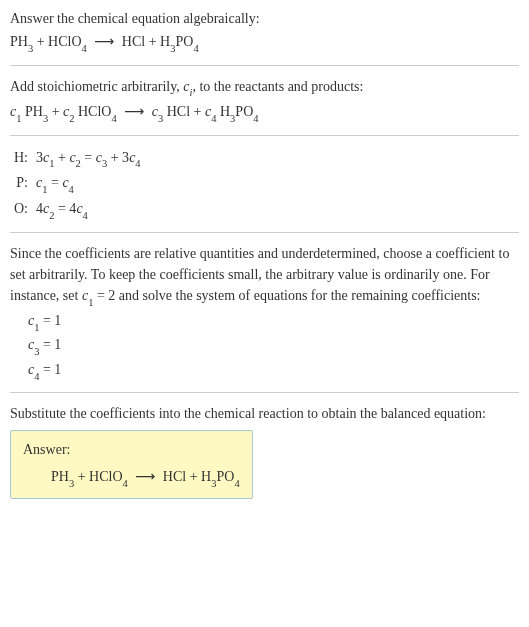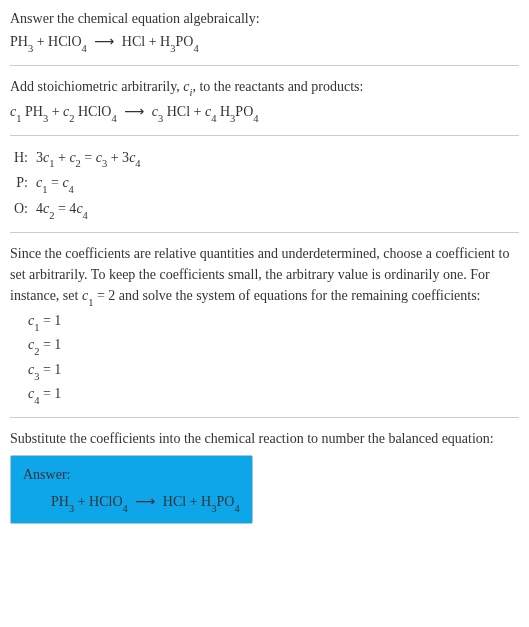--- a/index.html
+++ b/index.html
@@ -49,21 +49,21 @@
     }
     .atom-table td:first-child {
       text-align: right;
     }
     .coef-line {
       margin-top: 1px;
       margin-left: 18px;
     }
     .answer-box {
       border: 1px solid #a8c8d8;
-      background: #0ea5e9;
+      background: #fef9c3;
       padding: 8px 12px;
       margin-top: 6px;
       display: inline-block;
       border-radius: 2px;
     }
     .answer-box .label {
       margin-bottom: 6px;
     }
     .answer-box .eq {
       padding-left: 28px;
@@ -127,29 +127,28 @@
     </table>
 </div>
 
 <hr>
 
 <div class="section">
   <div>
     <span>Since the coefficients are relative quantities and underdetermined, choose a coefficient to set arbitrarily. To keep the coefficients small, the arbitrary value is ordinarily one. For instance, set </span><span class="italic">c</span><span class="sub">1</span><span> = 2 and solve the system of equations for the remaining coefficients:</span>
   </div>
   <div class="coef-line"><span class="italic">c</span><span class="sub">1</span><span> = 1</span></div>
-  <div class="coef-line"><span class="italic">c</span><span class="sub">2</span><span> = 1</span></div>
   <div class="coef-line"><span class="italic">c</span><span class="sub">3</span><span> = 1</span></div>
   <div class="coef-line"><span class="italic">c</span><span class="sub">4</span><span> = 1</span></div>
 </div>
 
 <hr>
 
 <div class="section">
-  <div>Substitute the coefficients into the chemical reaction to number the balanced equation:</div>
+  <div>Substitute the coefficients into the chemical reaction to obtain the balanced equation:</div>
   <div class="answer-box">
     <div class="label">Answer:</div>
     <div class="eq">
       <span>PH</span><span class="sub">3</span><span> + </span><span>HClO</span><span class="sub">4</span>
       <span class="arrow">⟶</span>
       <span>HCl</span><span> + </span><span>H</span><span class="sub">3</span><span>PO</span><span class="sub">4</span>
     </div>
   </div>
 </div>
 

